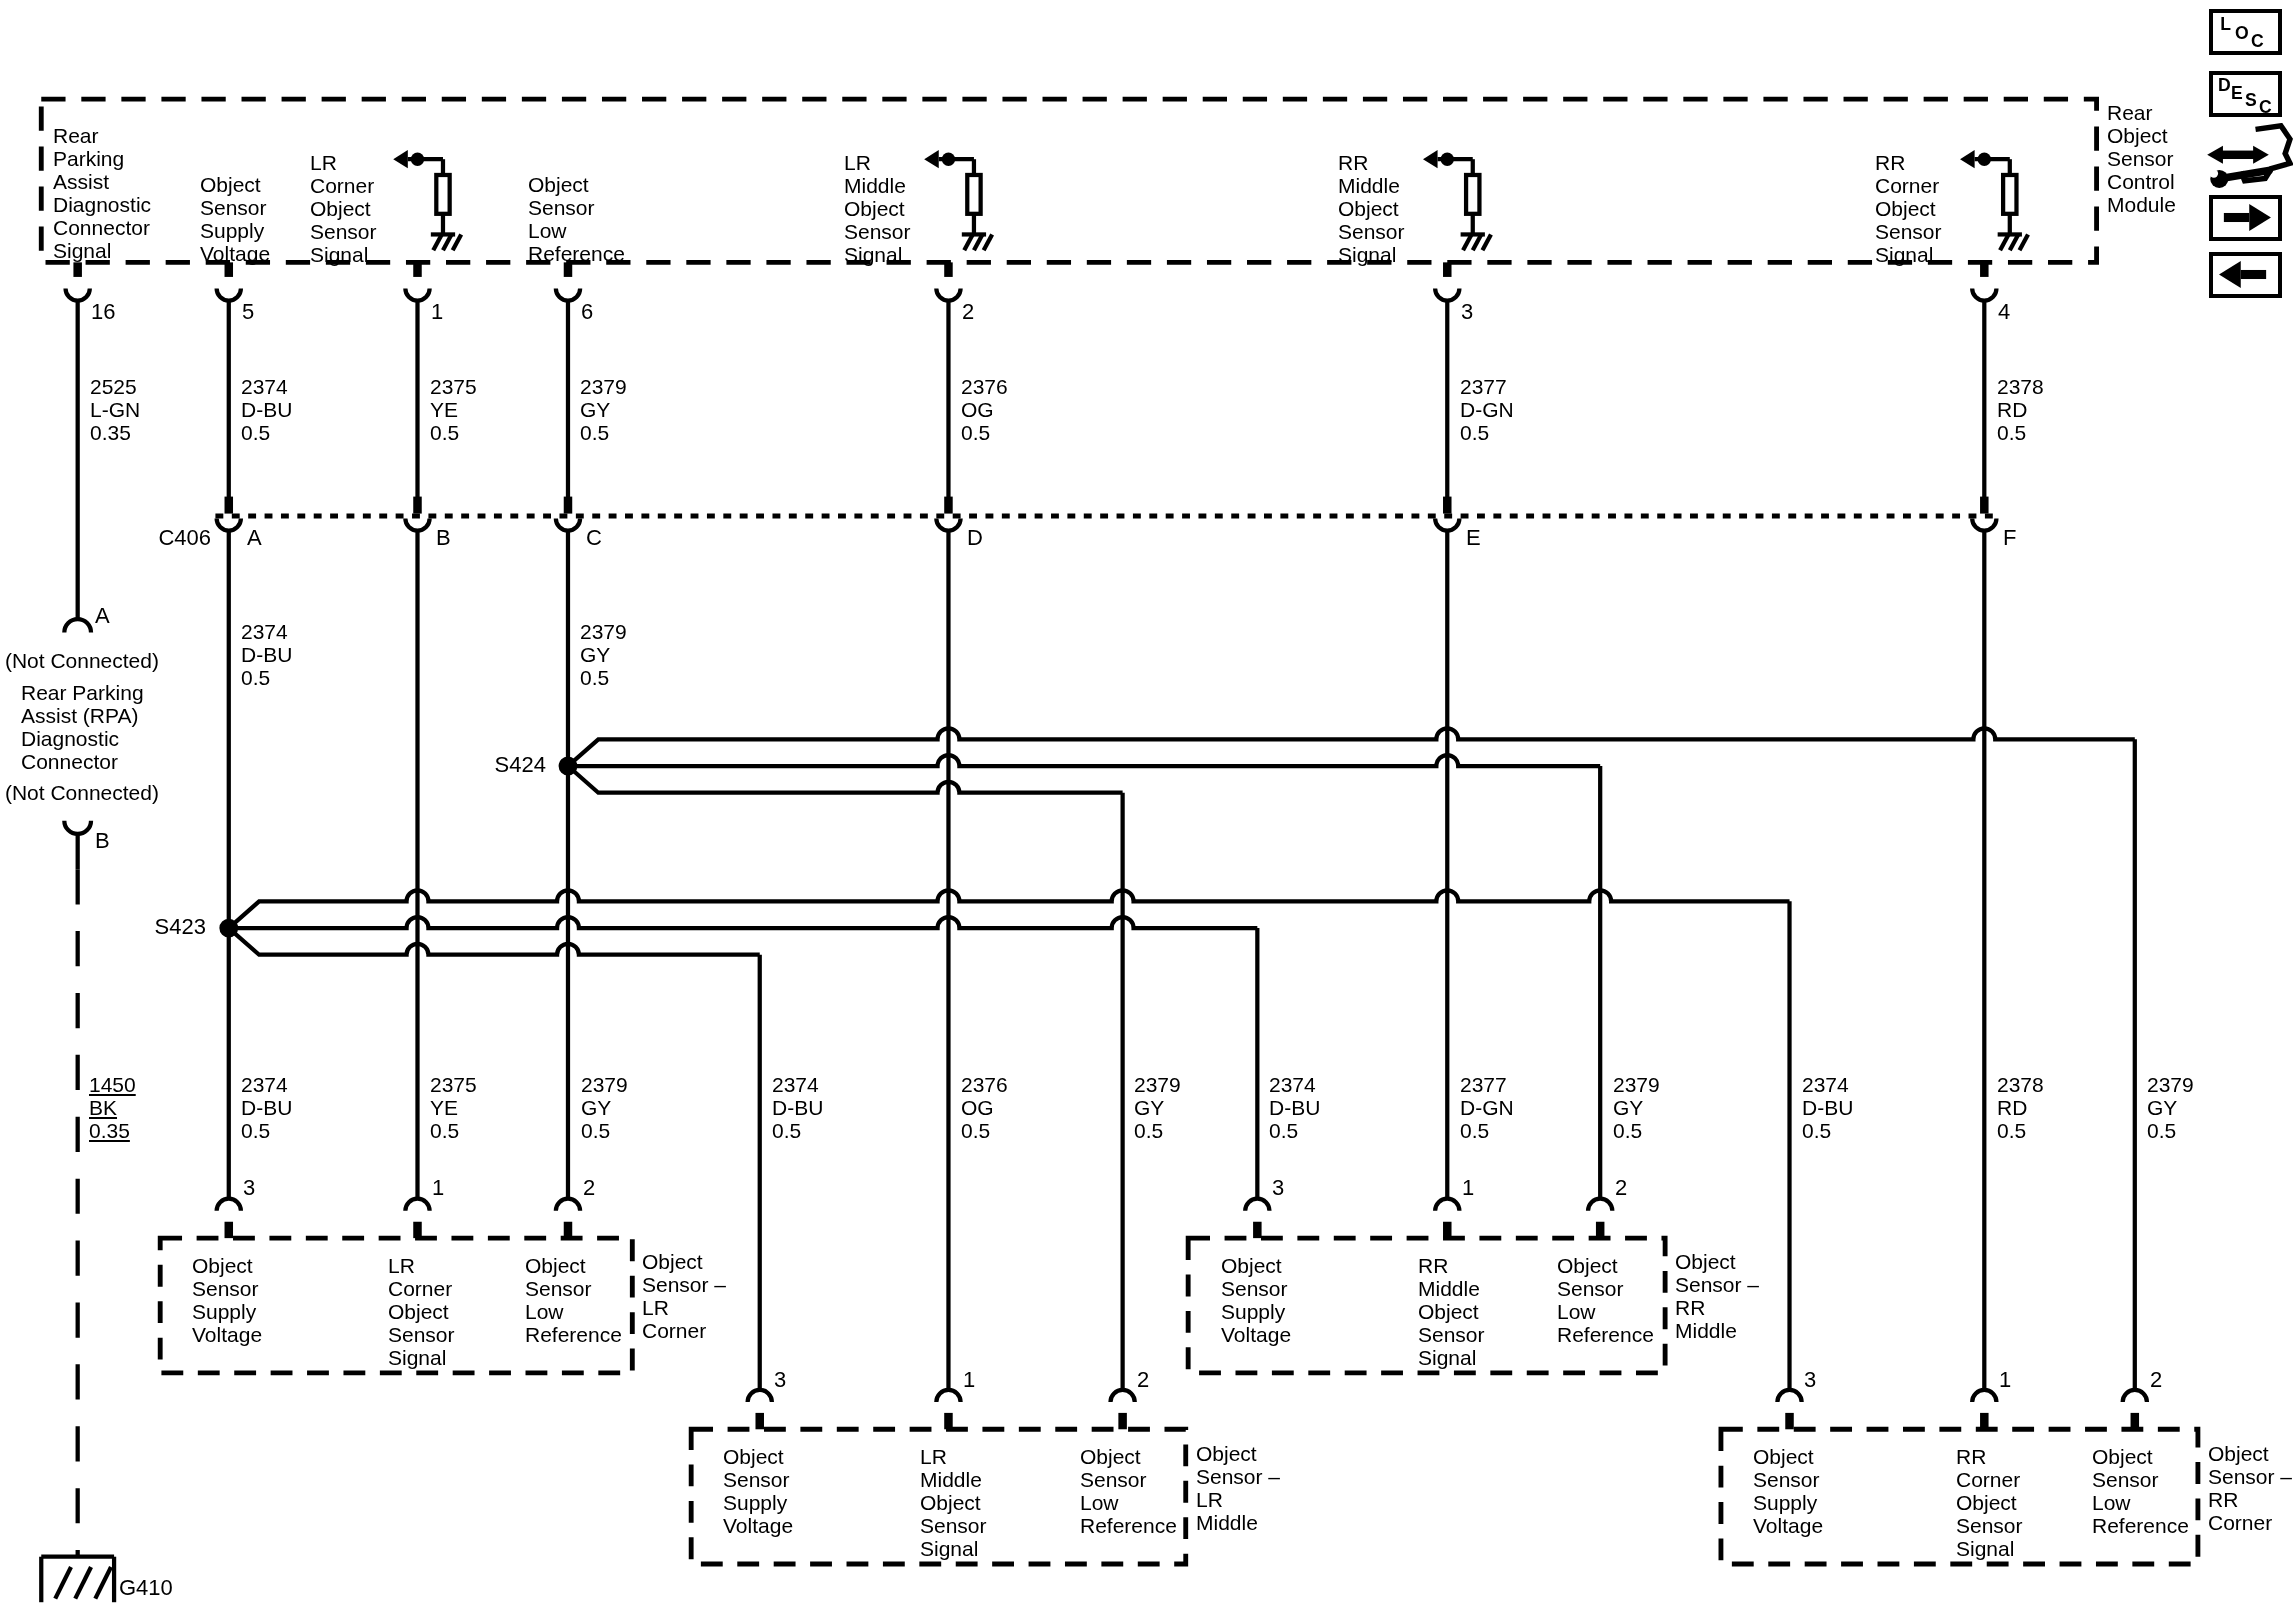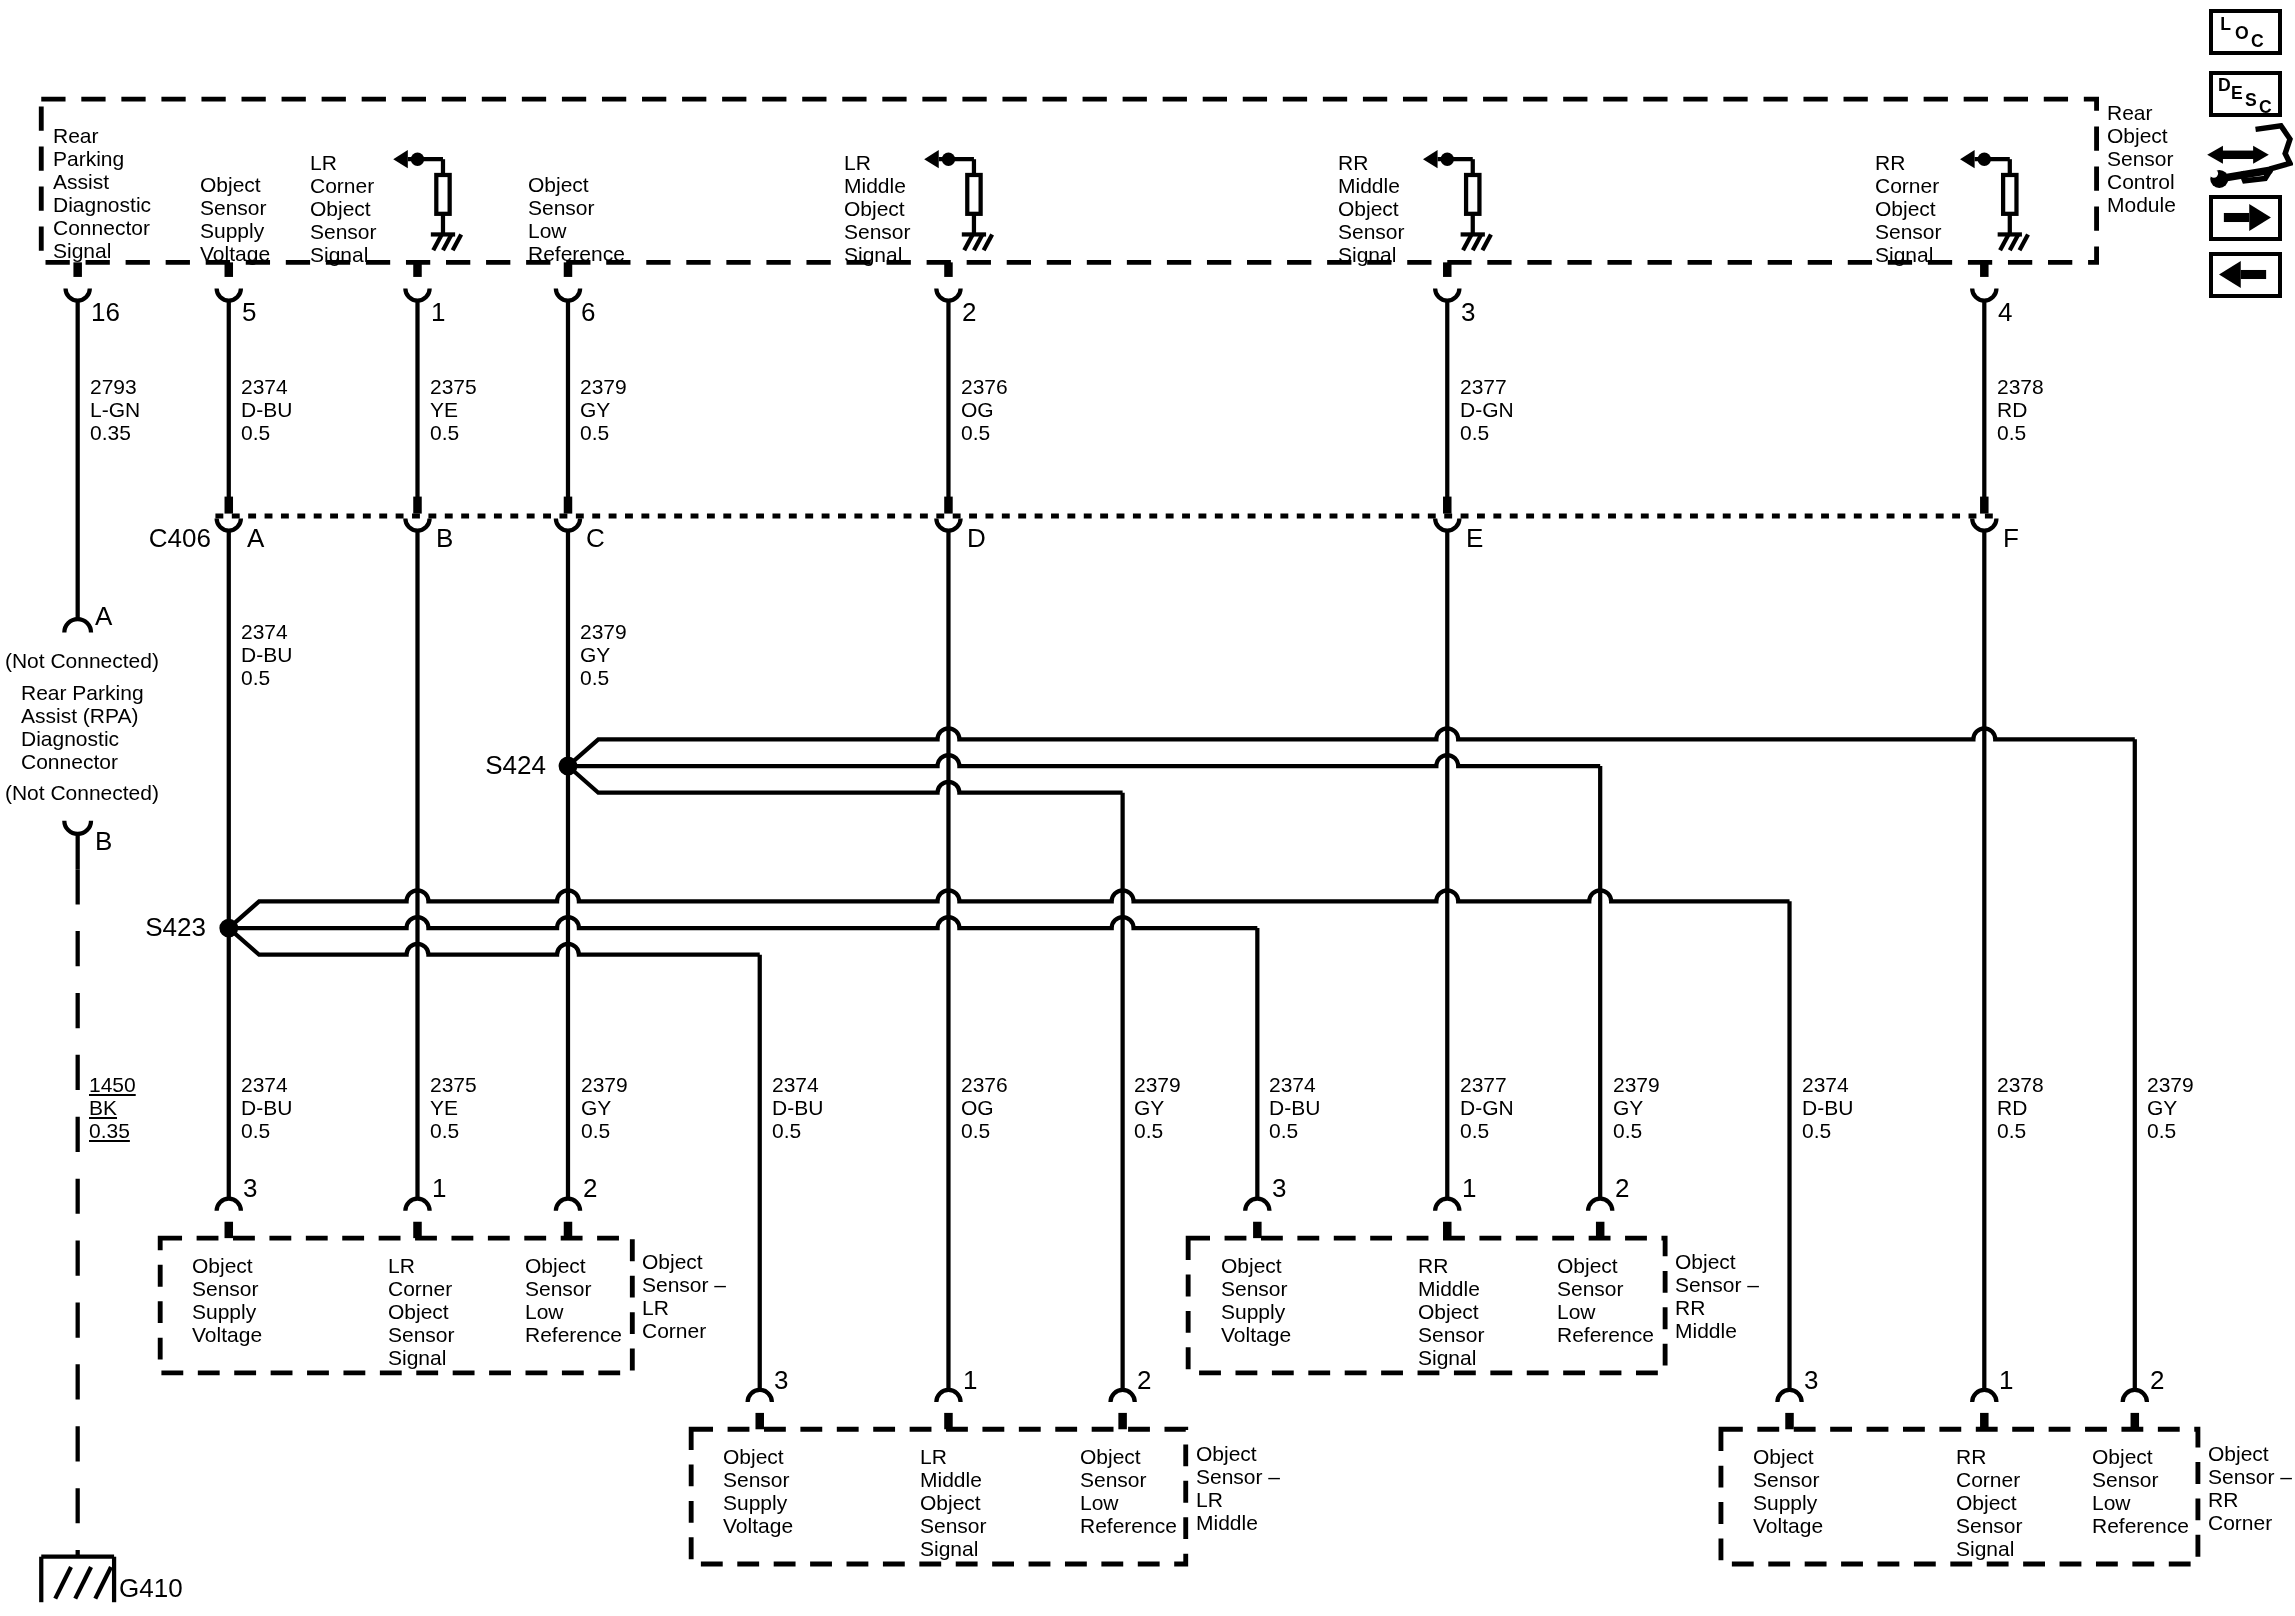--- a/index.html
+++ b/index.html
@@ -15,21 +15,21 @@
   .stage svg.wires{position:absolute;left:0;top:0;}
   .lbl{
     position:absolute;
     font-size:21px;
     line-height:23px;
     white-space:pre-line;
     letter-spacing:0;
   }
   .pin{
     position:absolute;
-    font-size:26px;
+    font-size:22px;
     line-height:22px;
     white-space:nowrap;
   }
   .ra{text-align:right;}
   .navbox{
     position:absolute;
     width:73px;height:46px;
     border:4.2px solid #000;
     box-sizing:border-box;
     background:#fff;
@@ -205,21 +205,21 @@
 Module</div>
 
   <div class="pin" style="left:91px;top:301px;">16</div>
   <div class="pin" style="left:242px;top:301px;">5</div>
   <div class="pin" style="left:431px;top:301px;">1</div>
   <div class="pin" style="left:581px;top:301px;">6</div>
   <div class="pin" style="left:962px;top:301px;">2</div>
   <div class="pin" style="left:1461px;top:301px;">3</div>
   <div class="pin" style="left:1998px;top:301px;">4</div>
 
-  <div class="lbl" style="left:90px;top:375px;">2793
+  <div class="lbl" style="left:90px;top:375px;">2525
 L-GN
 0.35</div>
   <div class="lbl" style="left:241px;top:375px;">2374
 D-BU
 0.5</div>
   <div class="lbl" style="left:430px;top:375px;">2375
 YE
 0.5</div>
   <div class="lbl" style="left:580px;top:375px;">2379
 GY

